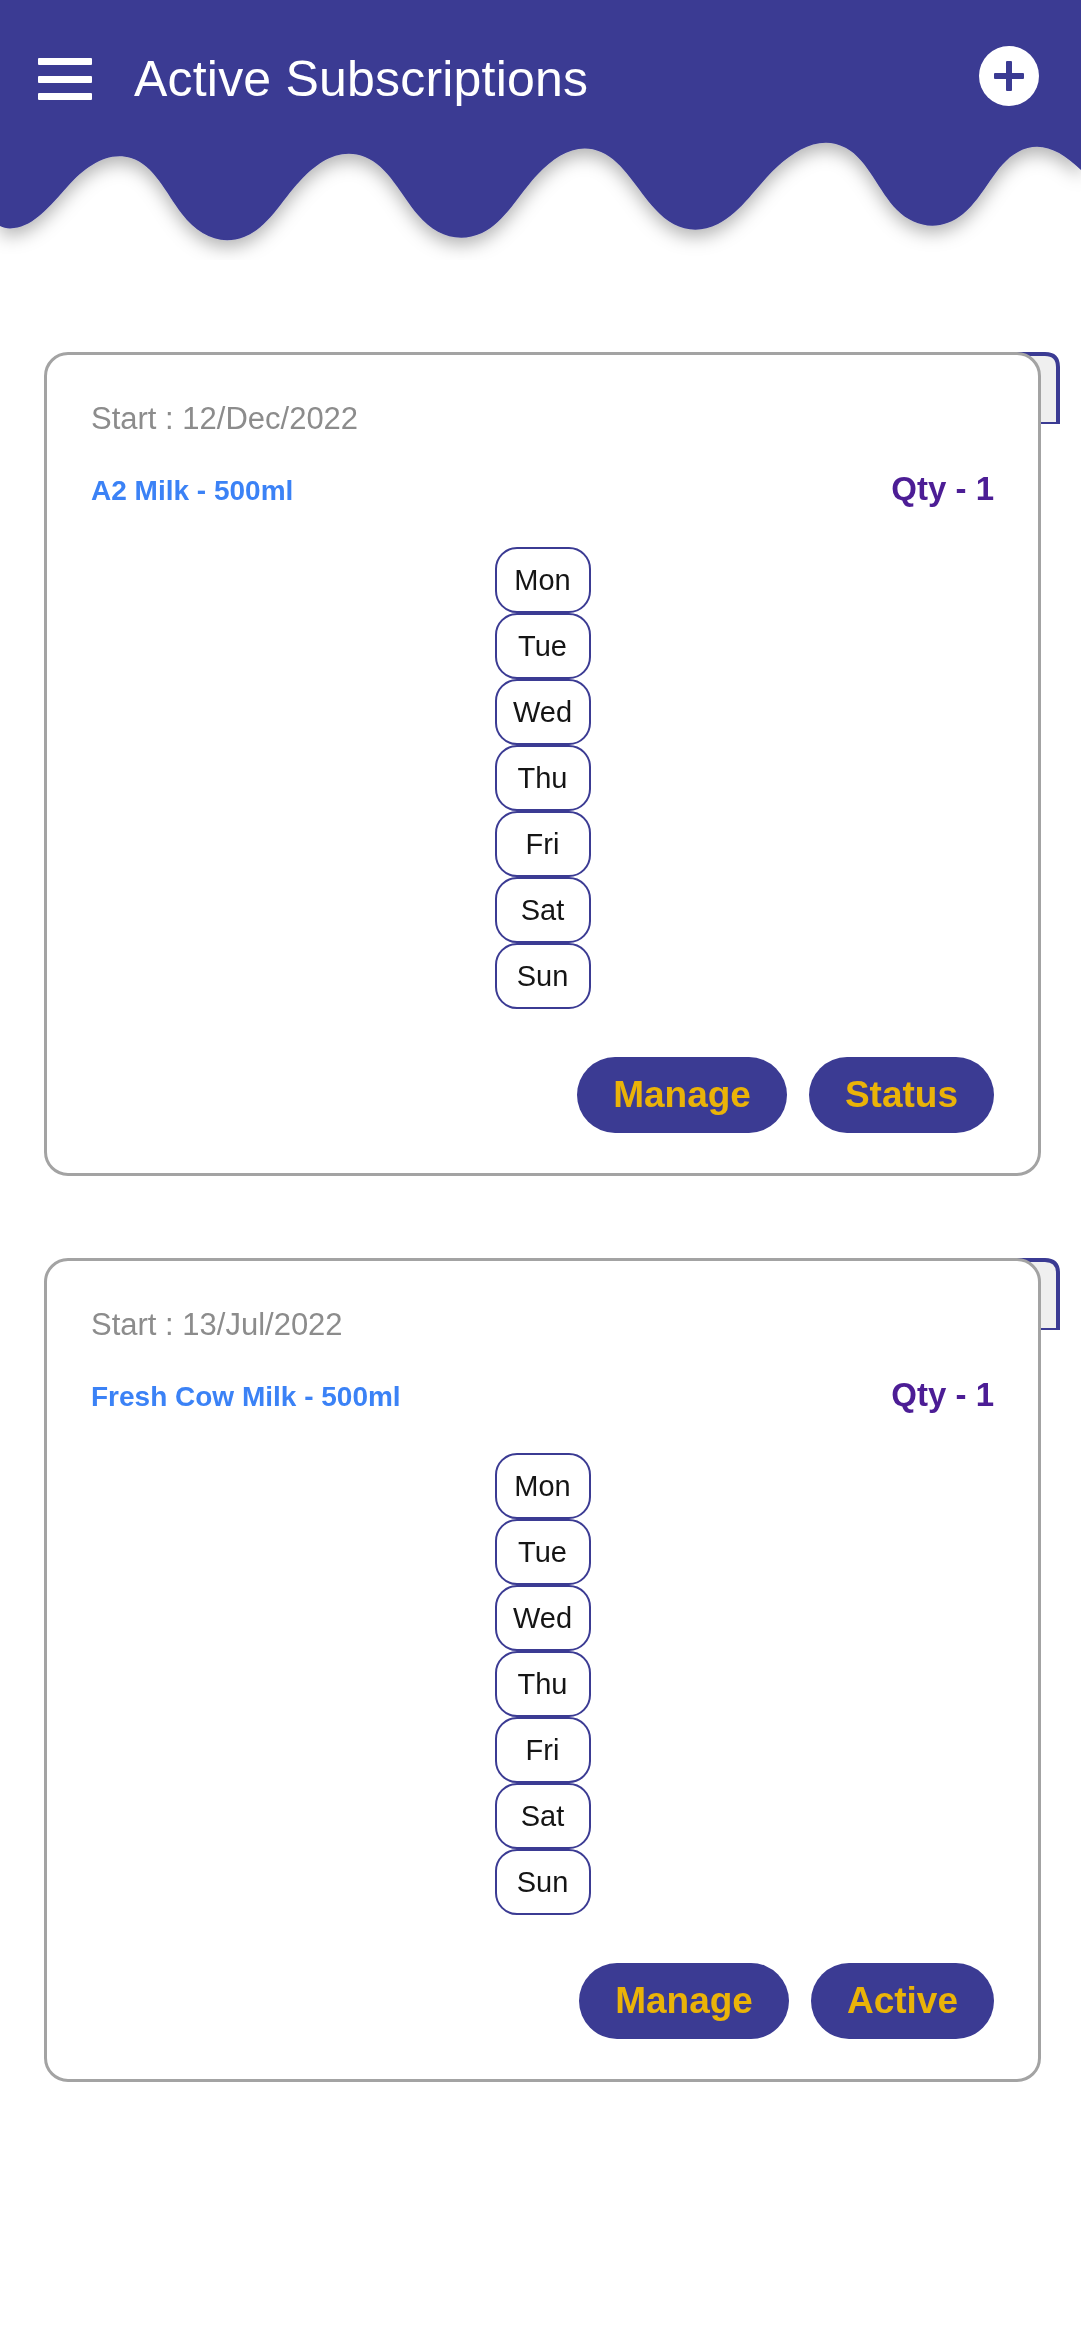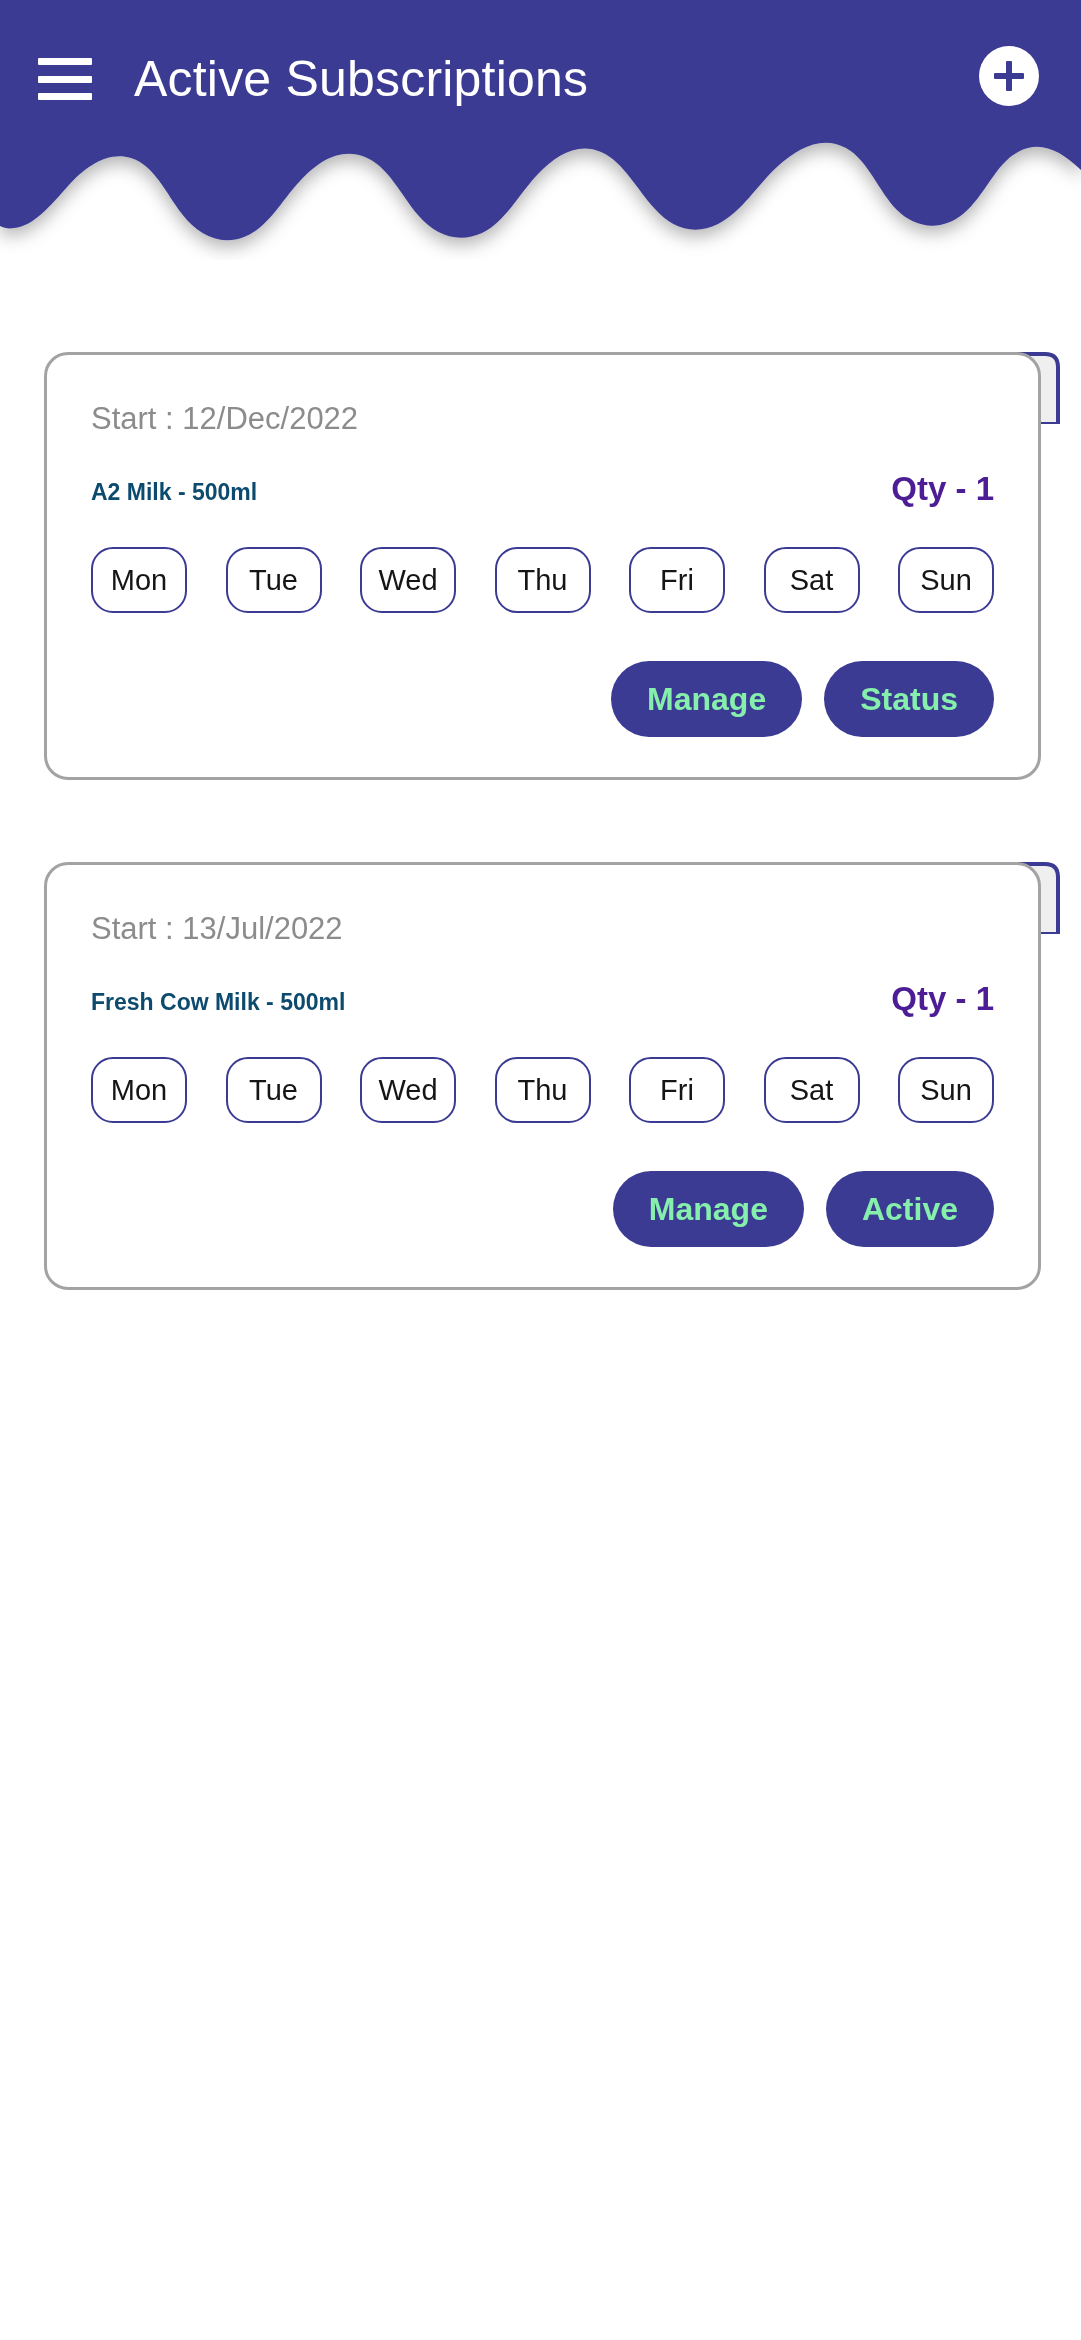--- a/index.html
+++ b/index.html
@@ -157,38 +157,39 @@
     margin-bottom: 38px;
   }
 
   .title-row {
     display: flex;
     align-items: baseline;
     justify-content: space-between;
     margin-bottom: 42px;
   }
   .product-name {
-    color: #0c4a6e;
-    font-size: 23px;
+    color: #3b82f6;
+    font-size: 28px;
     font-weight: 700;
     line-height: 1;
   }
   .qty-label {
     color: #4c1d95;
     font-size: 33px;
     font-weight: 700;
     line-height: 1;
     white-space: nowrap;
   }
 
   .days-row {
     display: flex;
     justify-content: space-between;
     align-items: center;
     margin-bottom: 48px;
+    flex-direction: column;
   }
   .day-chip {
     border: 2px solid #3b3b93;
     border-radius: 22px;
     background: #ffffff;
     color: #151515;
     font-size: 29px;
     font-weight: 400;
     height: 66px;
     min-width: 96px;
@@ -201,27 +202,27 @@
   }
 
   .actions-row {
     display: flex;
     justify-content: flex-end;
     align-items: center;
     gap: 22px;
   }
   .action-btn {
     background: #3b3b93;
-    color: #86efac;
+    color: #eab308;
     border: none;
     border-radius: 38px;
     height: 76px;
     padding: 0 36px;
     font-family: "Liberation Sans", sans-serif;
-    font-size: 32px;
+    font-size: 37px;
     font-weight: 700;
     cursor: pointer;
     white-space: nowrap;
     display: flex;
     align-items: center;
     justify-content: center;
   }
 </style>
 </head>
 <body>

